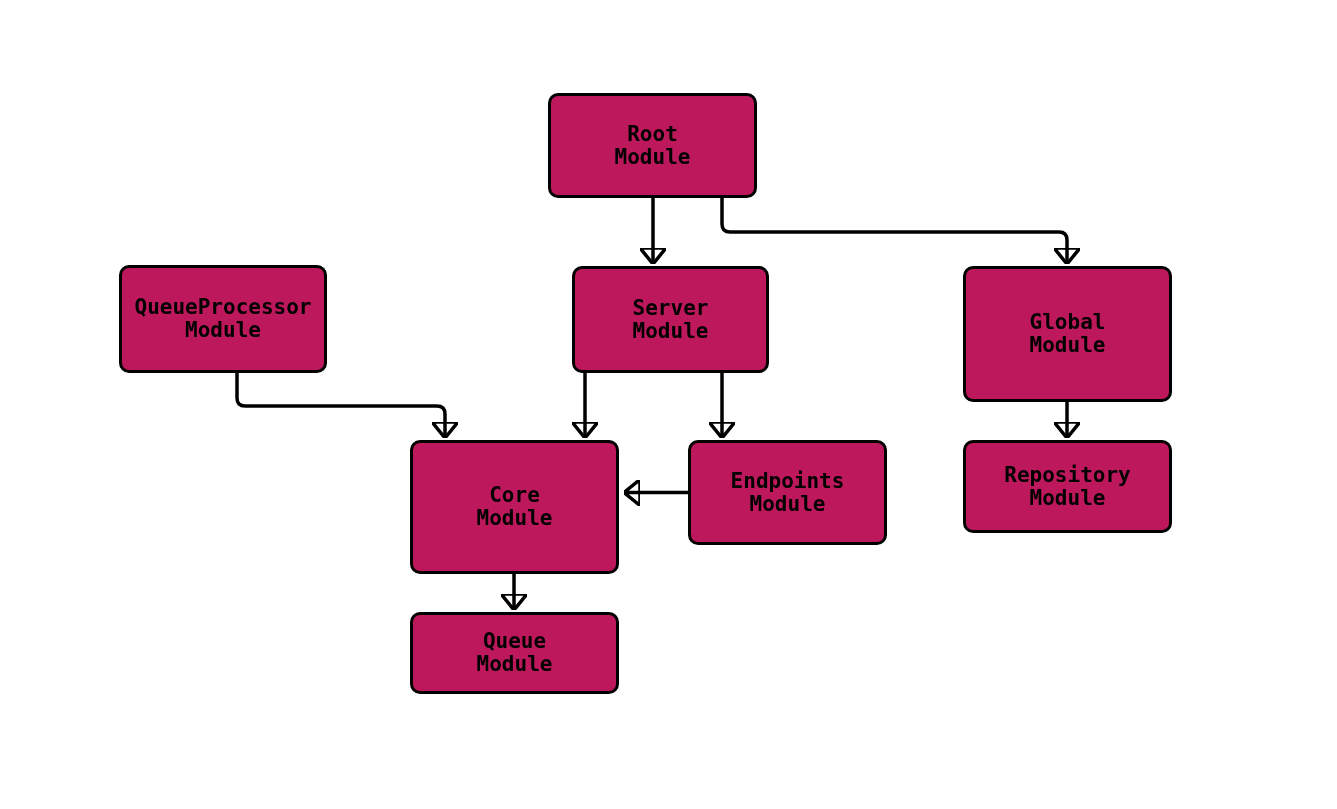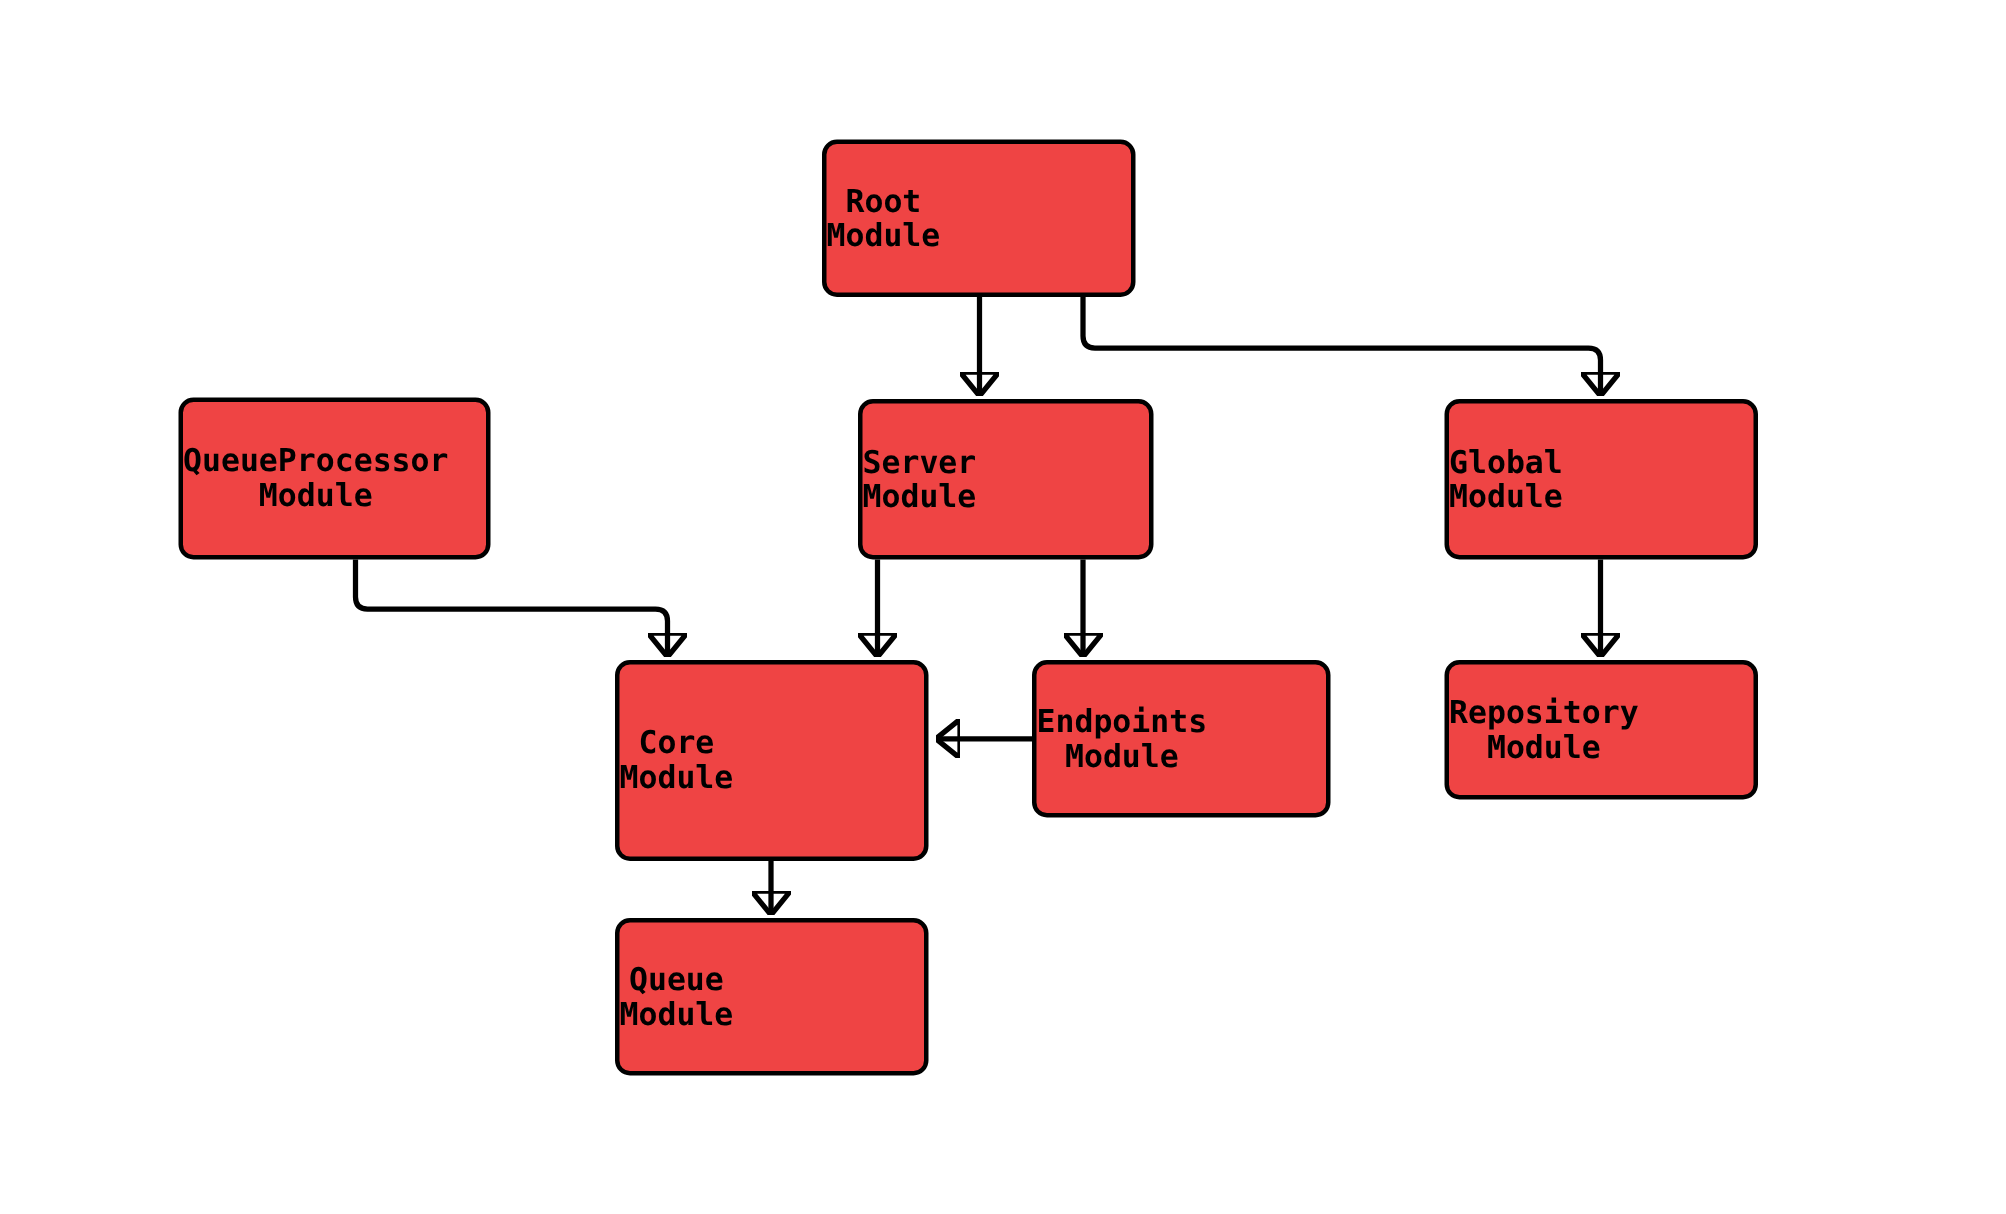--- a/index.html
+++ b/index.html
@@ -25,23 +25,24 @@
   .edges path {
     stroke: #000000;
     stroke-width: 3.5;
     fill: none;
   }
   .node {
     position: absolute;
     box-sizing: border-box;
     border: 3px solid #000000;
     border-radius: 10px;
-    background: #ef4444;
+    background: #be185d;
     display: flex;
     align-items: center;
+    justify-content: center;
   }
   .node-label {
     white-space: pre-line;
     text-align: center;
     font-weight: bold;
     font-size: 21px;
     line-height: 23px;
     color: #000000;
   }
 </style>
@@ -74,38 +75,38 @@
   <div class="node" style="left:119px; top:265px; width:208px; height:108px;">
     <span class="node-label">QueueProcessor
 Module</span>
   </div>
 
   <div class="node" style="left:572px; top:266px; width:197px; height:107px;">
     <span class="node-label">Server
 Module</span>
   </div>
 
-  <div class="node" style="left:963px; top:266px; width:209px; height:107px;">
+  <div class="node" style="left:963px; top:266px; width:209px; height:136px;">
     <span class="node-label">Global
 Module</span>
   </div>
 
   <div class="node" style="left:410px; top:440px; width:209px; height:134px;">
     <span class="node-label">Core
 Module</span>
   </div>
 
   <div class="node" style="left:688px; top:440px; width:199px; height:105px;">
     <span class="node-label">Endpoints
 Module</span>
   </div>
 
   <div class="node" style="left:963px; top:440px; width:209px; height:93px;">
     <span class="node-label">Repository
 Module</span>
   </div>
 
-  <div class="node" style="left:410px; top:612px; width:209px; height:105px;">
+  <div class="node" style="left:410px; top:612px; width:209px; height:82px;">
     <span class="node-label">Queue
 Module</span>
   </div>
 
 </div>
 
 </body></html>

